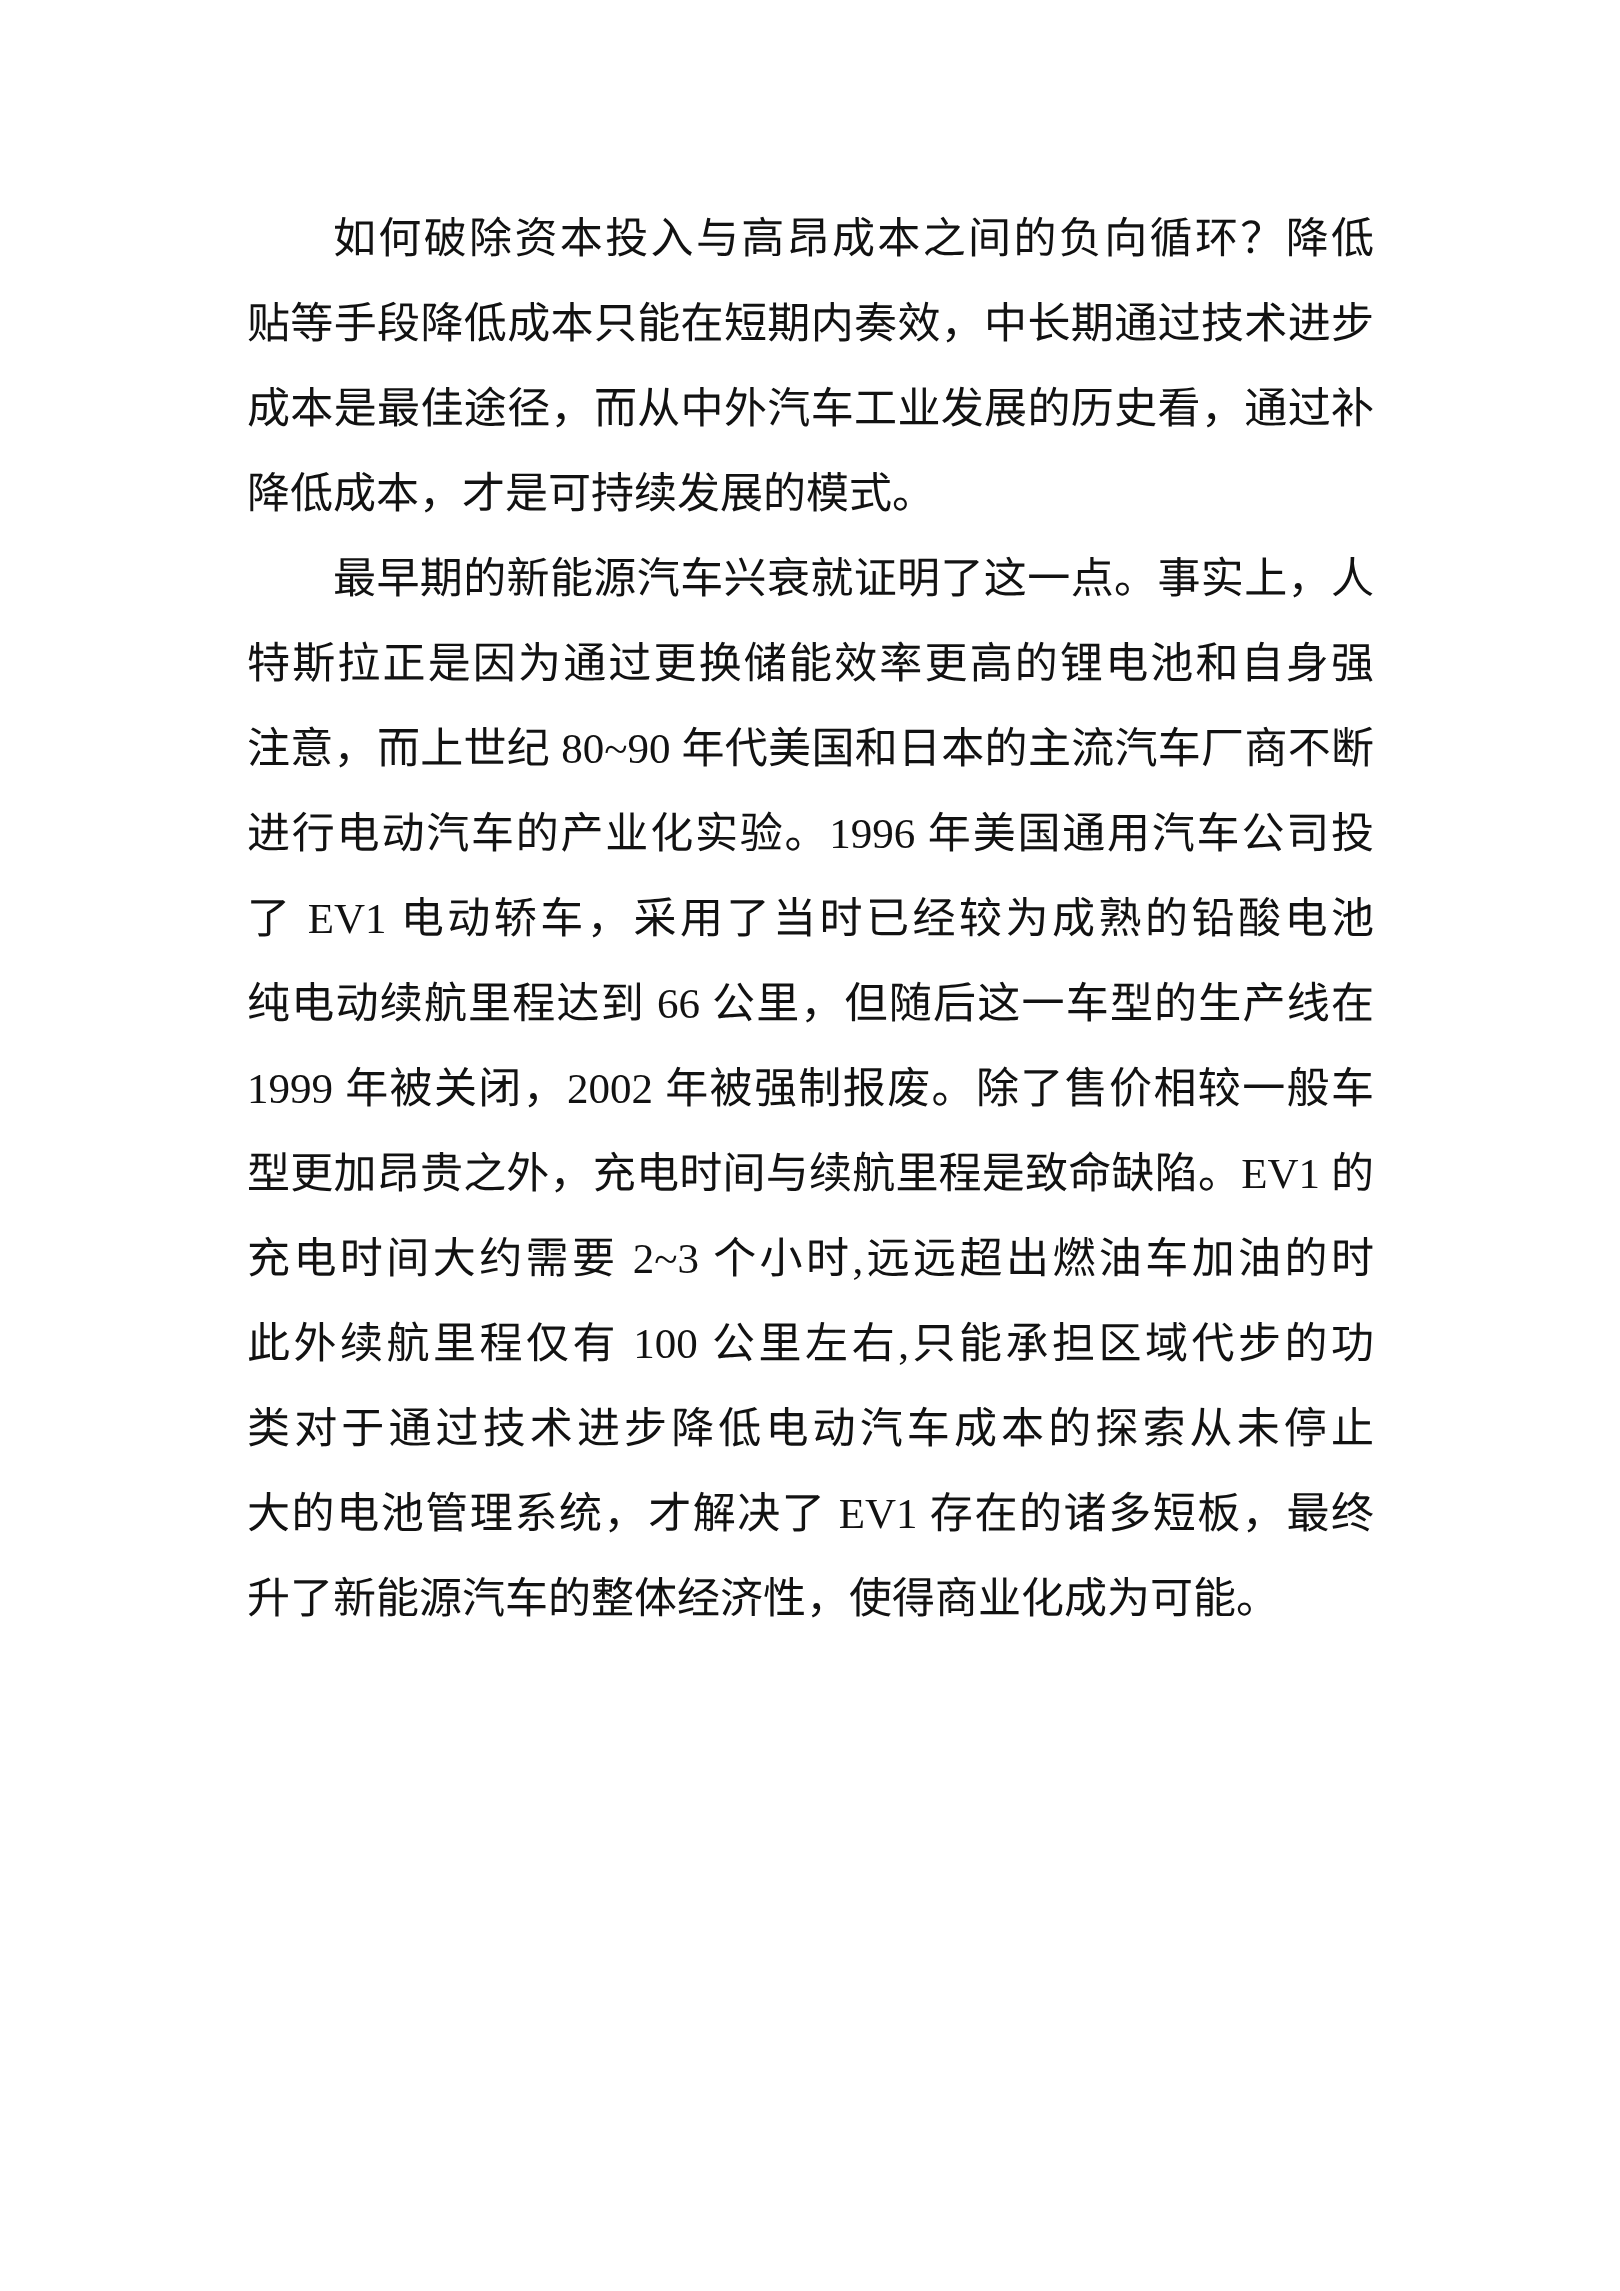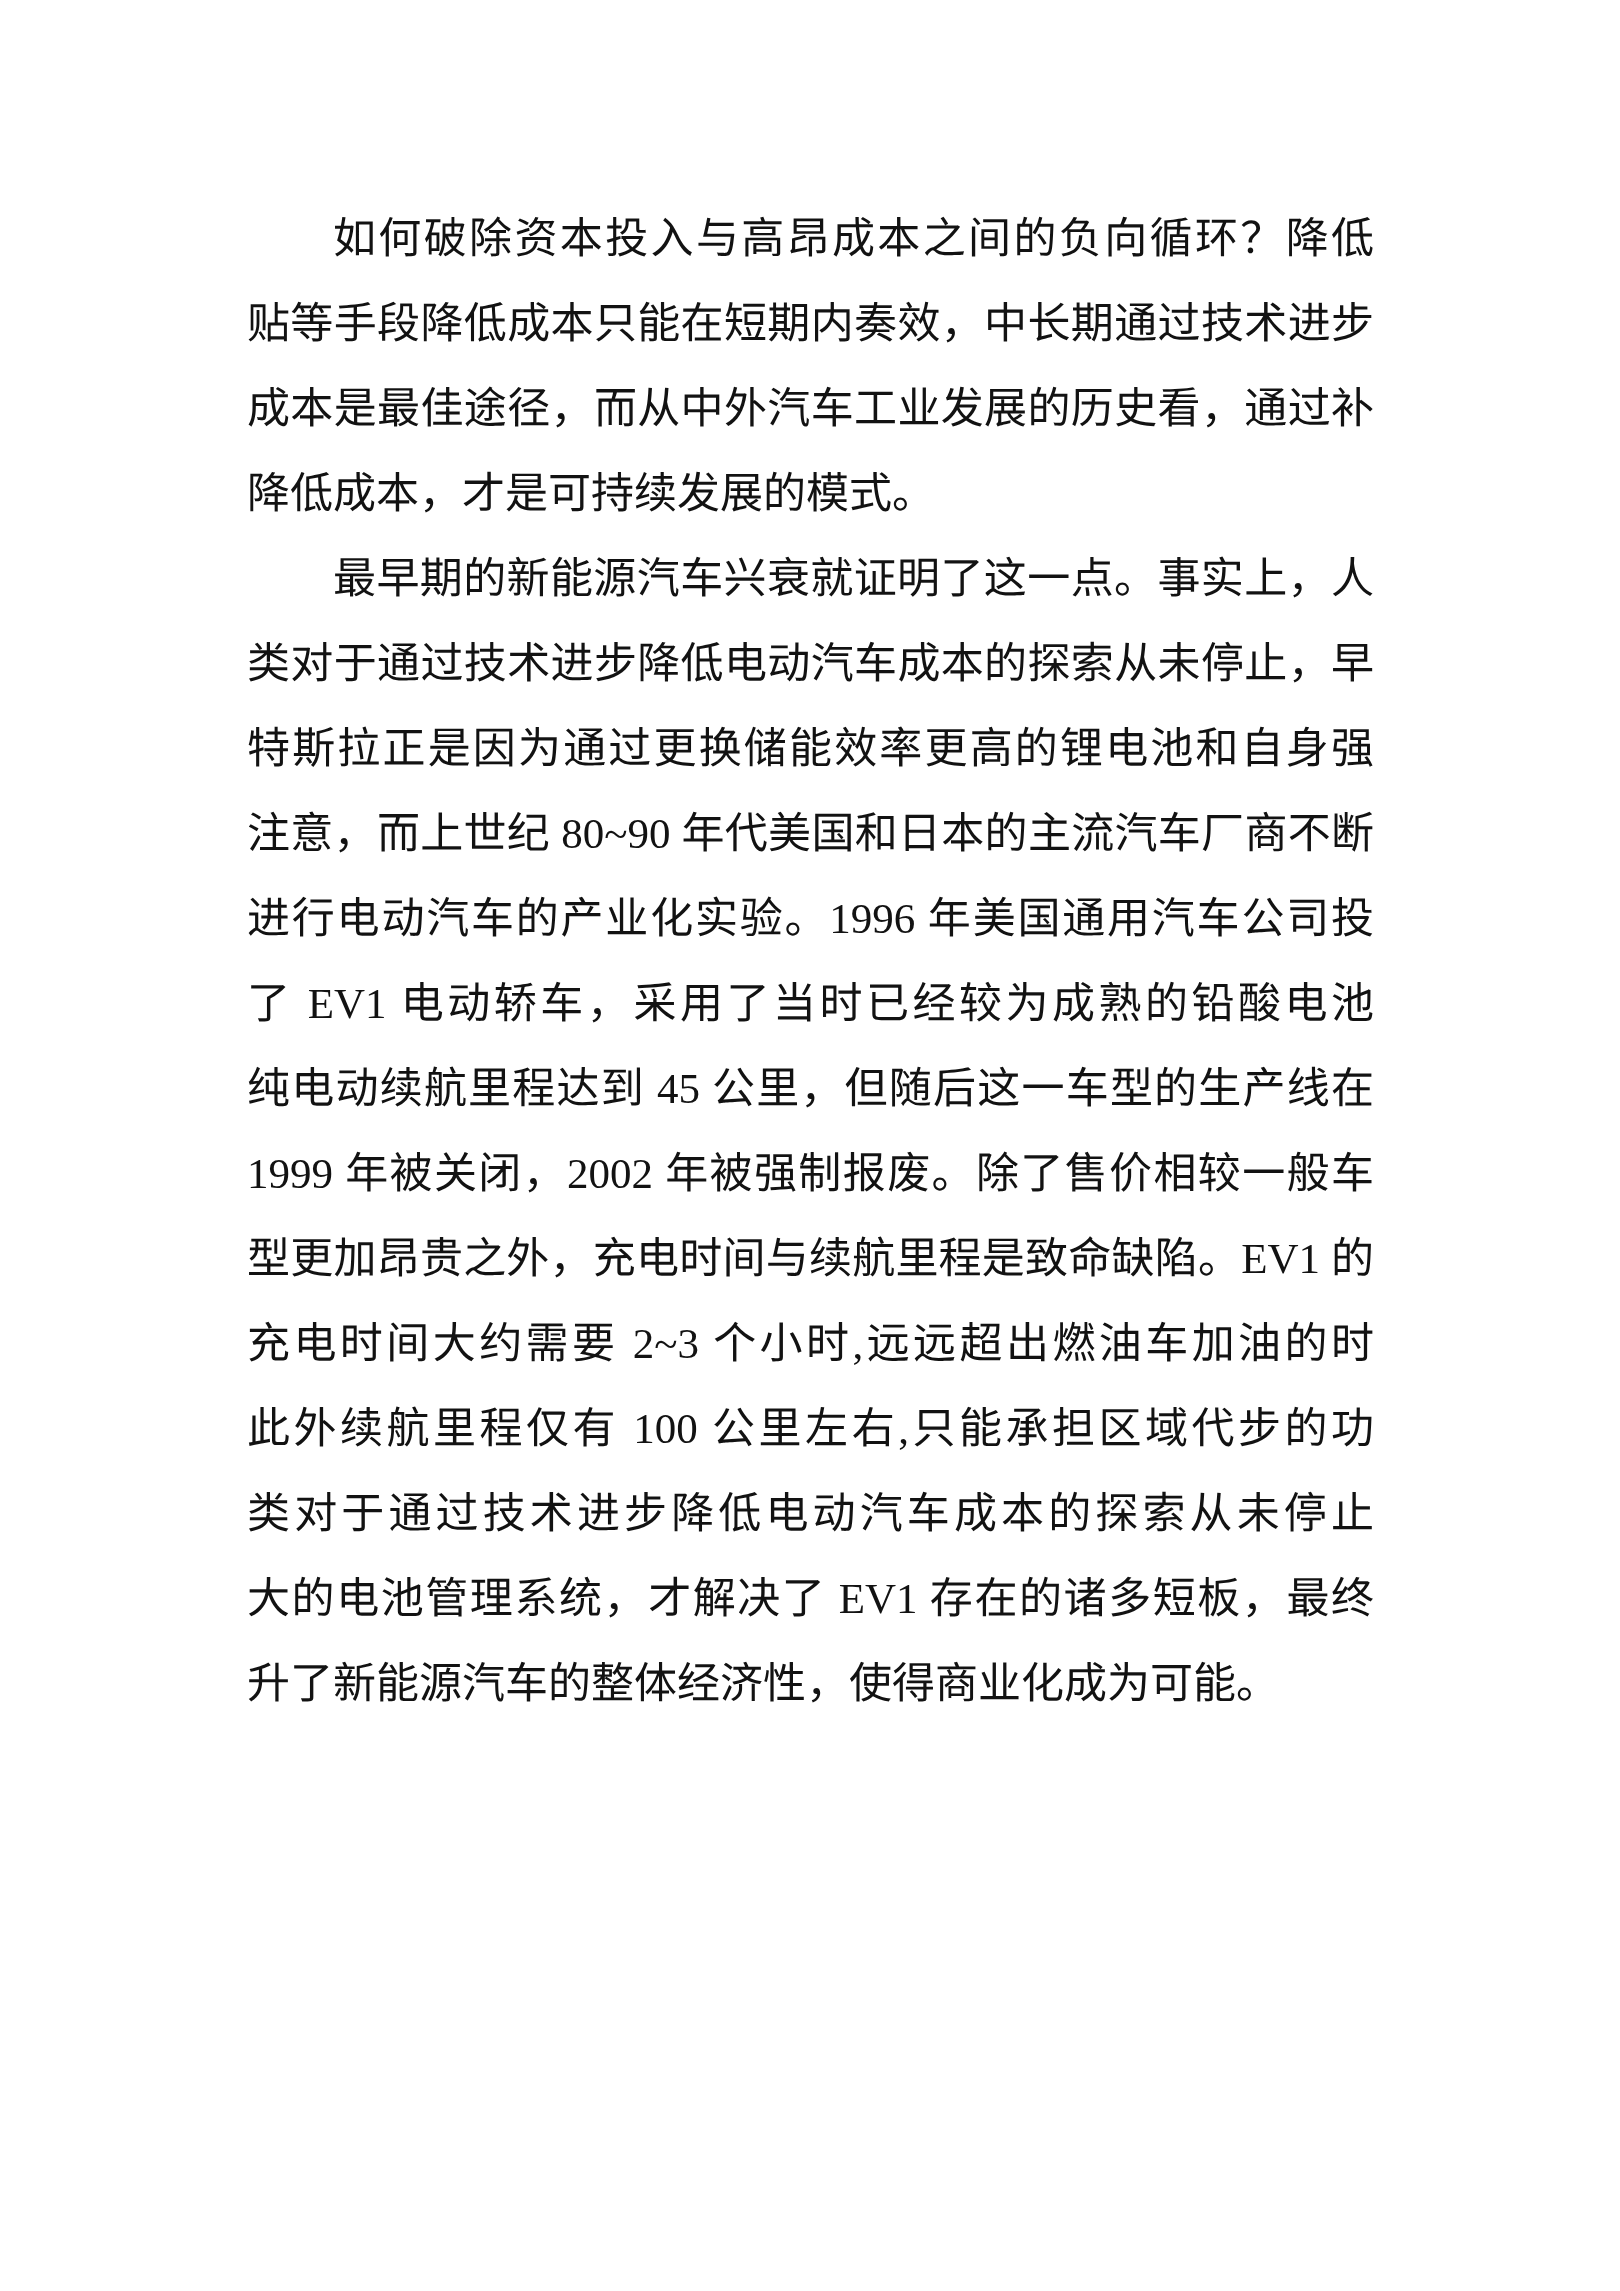--- a/index.html
+++ b/index.html
@@ -58,26 +58,25 @@
 
     <div>
       <div class="line just first">如何破除资本投入与高昂成本之间的负向循环？降低</div>
       <div class="line just">贴等手段降低成本只能在短期内奏效，中长期通过技术进步</div>
       <div class="line just">成本是最佳途径，而从中外汽车工业发展的历史看，通过补</div>
       <div class="line plain">降低成本，才是可持续发展的模式。</div>
     </div>
 
     <div>
       <div class="line just first">最早期的新能源汽车兴衰就证明了这一点。事实上，人</div>
-      <div class="line just">类对于通过技术进步降低电动汽车成本的探索从未停止，早</div>
       <div class="line just">特斯拉正是因为通过更换储能效率更高的锂电池和自身强</div>
       <div class="line just">注意，而上世纪 80~90 年代美国和日本的主流汽车厂商不断</div>
       <div class="line just">进行电动汽车的产业化实验。1996 年美国通用汽车公司投产</div>
       <div class="line just">了 EV1 电动轿车，采用了当时已经较为成熟的铅酸电池组，</div>
-      <div class="line just">纯电动续航里程达到 45 公里，但随后这一车型的生产线在</div>
+      <div class="line just">纯电动续航里程达到 66 公里，但随后这一车型的生产线在</div>
       <div class="line just">1999 年被关闭，2002 年被强制报废。除了售价相较一般车</div>
       <div class="line just">型更加昂贵之外，充电时间与续航里程是致命缺陷。EV1 的</div>
       <div class="line just">充电时间大约需要 2~3 个小时,远远超出燃油车加油的时间，</div>
       <div class="line just">此外续航里程仅有 100 公里左右,只能承担区域代步的功能。</div>
       <div class="line just">类对于通过技术进步降低电动汽车成本的探索从未停止</div>
       <div class="line just">大的电池管理系统，才解决了 EV1 存在的诸多短板，最终提</div>
       <div class="line plain">升了新能源汽车的整体经济性，使得商业化成为可能。</div>
     </div>
 
   </div>

